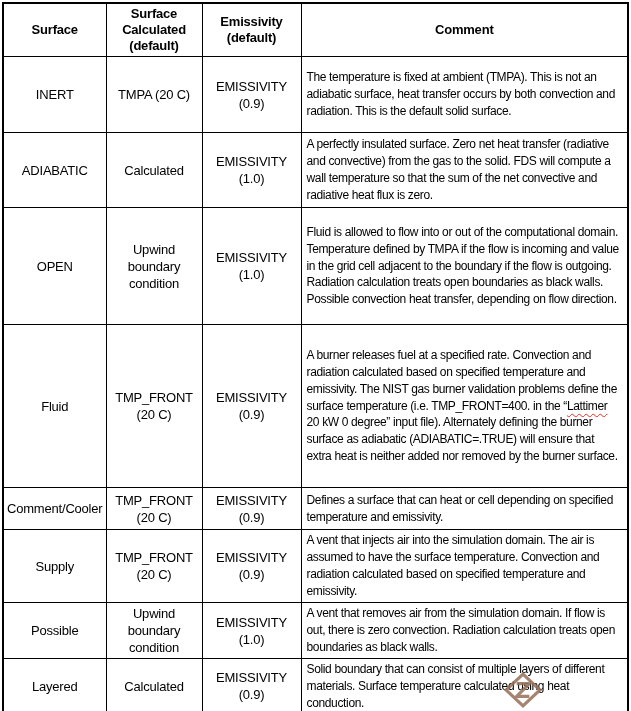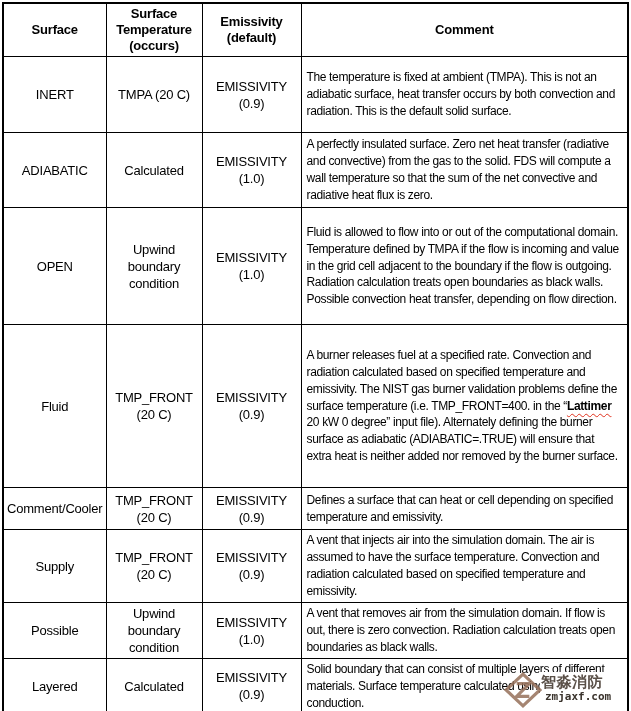--- a/index.html
+++ b/index.html
@@ -56,21 +56,20 @@
   tr.r-heater-cooler { height: 42px; }
   tr.r-supply        { height: 73px; }
   tr.r-exhaust       { height: 53px; }
   tr.r-layered       { height: 54px; }
 
   .squiggle {
     text-decoration-line: underline;
     text-decoration-style: wavy;
     text-decoration-thickness: 1px;
     text-underline-offset: 3px;
-    font-weight: bold;
   }
 
   
   .watermark {
     position: absolute;
     left: 504px; top: 672px;
     display: flex;
     align-items: flex-start;
     z-index: 5;
   }
@@ -109,21 +108,21 @@
 <table class="surface-table">
   <colgroup>
     <col style="width:103px">
     <col style="width:96px">
     <col style="width:99px">
     <col>
   </colgroup>
   <thead>
     <tr class="r-header">
       <th>Surface</th>
-      <th>Surface Temperature (occurs)</th>
+      <th>Surface Calculated (default)</th>
       <th>Emissivity (default)</th>
       <th>Comment</th>
     </tr>
   </thead>
   <tbody>
     <tr class="r-inert">
       <td>INERT</td>
       <td>TMPA (20 C)</td>
       <td>EMISSIVITY (0.9)</td>
       <td class="comment">The temperature is fixed at ambient (TMPA). This is not an adiabatic surface, heat transfer occurs by both convection and radiation. This is the default solid surface.</td>
@@ -173,17 +172,13 @@
   </tbody>
 </table>
 
 <div class="watermark">
   <span class="wm-logo" style="color: rgb(150, 112, 90);">
     <svg viewBox="0 0 36 34" width="38" height="36">
       <path d="M18 2 L34 17 L18 32 L2 17 Z" fill="none" stroke="currentColor" stroke-width="3"></path>
       <path d="M12 11 L24 11 L12 23 L24 23" fill="none" stroke="currentColor" stroke-width="3"></path>
     </svg>
   </span>
-  <span class="wm-text">
-    <span class="wm-brand" style="color: rgb(90, 80, 72);">智淼消防</span>
-    <span class="wm-site" style="color: rgb(58, 51, 44);">zmjaxf.com</span>
-  </span>
 </div>
 
 </body></html>

